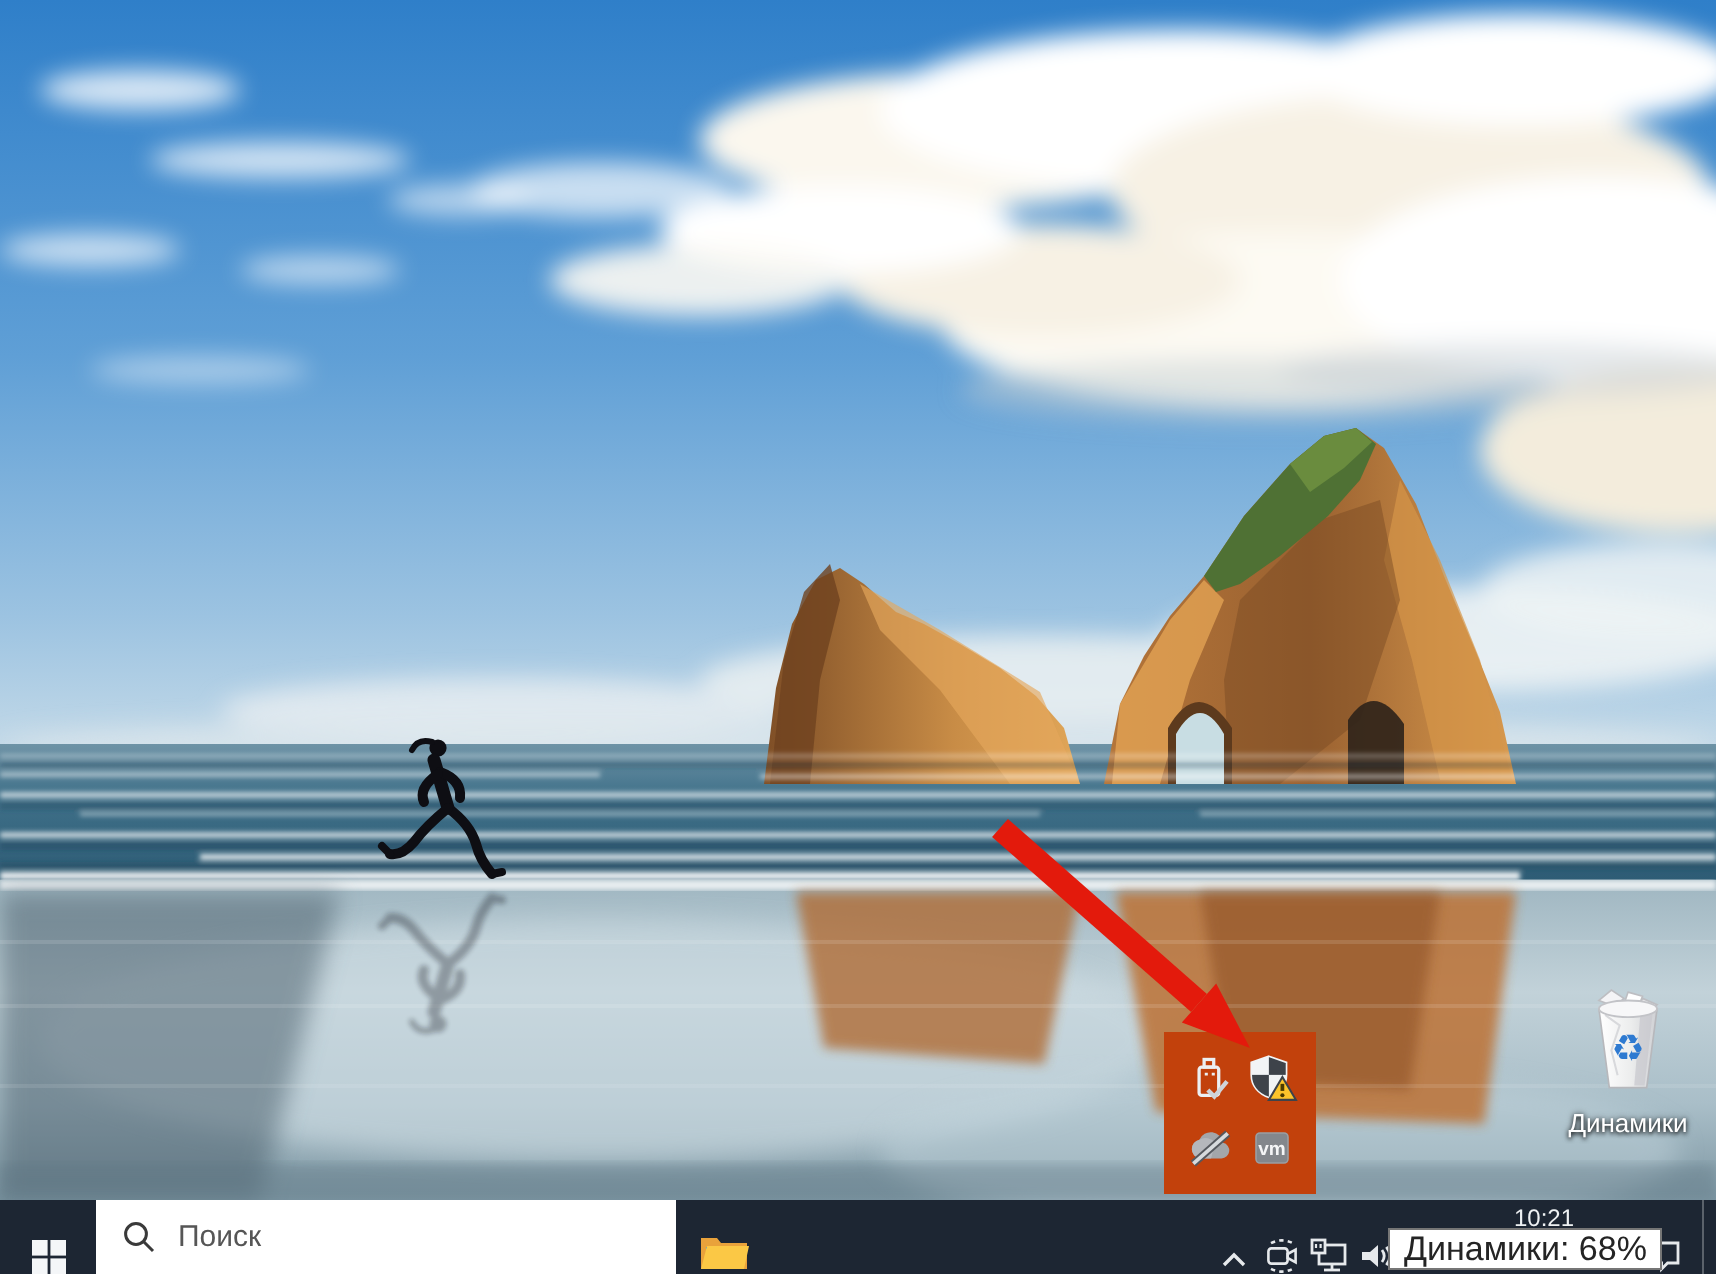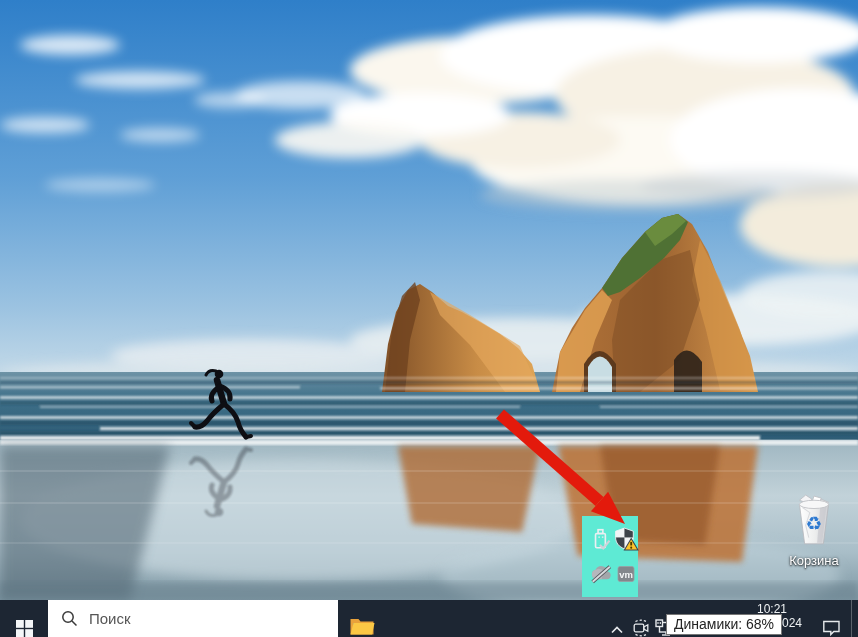--- a/index.html
+++ b/index.html
@@ -4,21 +4,21 @@
 <style>
   html,body{margin:0;padding:0;background:#000;}
   #screen{position:relative;width:858px;height:637px;overflow:hidden;
     font-family:"Liberation Sans",sans-serif;-webkit-font-smoothing:antialiased;}
   #wallpaper{position:absolute;left:0;top:0;}
   
   .desk-icon{position:absolute;left:772px;top:494px;width:84px;text-align:center;z-index:5;cursor:default;}
   .desk-icon .label{display:block;margin-top:1px;font-size:13px;color:#fff;
     text-shadow:0 1px 2px rgba(0,0,0,.85),0 0 3px rgba(0,0,0,.6);}
   
-  .tray-popup{position:absolute;left:582px;top:516px;width:56px;height:81px;background:#5eead4;
+  .tray-popup{position:absolute;left:582px;top:516px;width:76px;height:81px;background:#c2410c;
     z-index:10;display:grid;grid-template-columns:1fr 1fr;grid-template-rows:1fr 1fr;
     padding:5px 7px;box-sizing:border-box;}
   .tray-popup .cell{display:flex;align-items:center;justify-content:center;}
   
   #arrow-overlay{position:absolute;left:0;top:0;z-index:20;pointer-events:none;}
   
   .taskbar{position:absolute;left:0;bottom:0;width:858px;height:37px;background:#1d2633;z-index:30;}
   .tb-item{position:absolute;top:0;height:37px;display:flex;align-items:flex-end;justify-content:center;}
   .start-btn{left:0;width:48px;}
   .searchbox{left:48px;width:290px;background:#ffffff;display:flex;align-items:center;
@@ -31,22 +31,22 @@
   .meetnow-btn{left:629px;width:23px;}
   .network-btn{left:652px;width:24px;}
   .volume-btn{left:676px;width:24px;}
   .lang-btn{left:700px;width:32px;color:#eef1f3;font-size:11.5px;letter-spacing:.3px;}
   .clock-btn{left:740px;width:64px;flex-direction:column;justify-content:flex-start;color:#eef1f3;}
   .clock-btn .time{margin-top:3px;font-size:12px;line-height:13px;width:100%;text-align:center;}
   .clock-btn .date{position:absolute;left:42px;top:17px;font-size:12px;line-height:13px;}
   .action-btn{left:814px;width:34px;}
   .showdesk{left:851px;width:7px;border-left:1px solid rgba(255,255,255,.28);}
   
-  .tooltip{position:absolute;left:666px;top:614px;z-index:60;background:#fff;border:1px solid #767676;
-    color:#242424;font-size:14px;line-height:15px;padding:2px 7px 2px 7px;white-space:nowrap;}
+  .tooltip{position:absolute;left:694px;top:614px;z-index:60;background:#fff;border:1px solid #767676;
+    color:#242424;font-size:17px;line-height:15px;padding:2px 7px 2px 7px;white-space:nowrap;}
 </style>
 </head>
 <body>
 
 <div id="screen">
 
   <svg id="wallpaper" width="858" height="600" viewBox="0 0 858 600">
     <defs>
       <linearGradient id="sky" x1="0" y1="0" x2="0" y2="1">
         <stop offset="0" stop-color="#2f7fc9"></stop>
@@ -196,21 +196,21 @@
       </defs>
       <polygon points="10,6 16,1 22,5 18,9" fill="#f4f4f6" stroke="#bdbec2" stroke-width=".8"></polygon>
       <polygon points="24,2 31,4 29,9 22,8" fill="#ffffff" stroke="#bdbec2" stroke-width=".8"></polygon>
       <polygon points="31,5 38,8 34,11 29,9" fill="#e8e8ea" stroke="#bdbec2" stroke-width=".8"></polygon>
       <path d="M10,10 L38,10 L33,48 L15,48 Z" fill="url(#bin)" stroke="#b7b8bc" stroke-width=".8"></path>
       <path d="M30,12 L36,11 L32,47 L27,47 Z" fill="#c7c8cd" opacity=".7"></path>
       <path d="M13,13 L20,18 L16,30 L19,42" stroke="#d8d9dc" stroke-width="1" fill="none"></path>
       <ellipse cx="24" cy="10" rx="14" ry="4" fill="#f7f7f8" stroke="#c2c3c7" stroke-width=".9"></ellipse>
       <text x="24" y="35" text-anchor="middle" font-size="18" fill="#2e7ad1">♻</text>
     </svg>
-    <span class="label">Корзина</span>
+    <span class="label">Динамики</span>
   </div>
 
   <div class="tray-popup">
     <div class="cell">
       <svg width="24" height="24" viewBox="0 0 22 22" fill="none" stroke="#eceff2" stroke-width="1.5">
         <rect x="6" y="6" width="9" height="13" rx="1.2"></rect>
         <rect x="8.3" y="2.5" width="4.4" height="3.5"></rect>
         <path d="M8.6,9.2 h1.4 M11.8,9.2 h1.4" stroke-width="1.2"></path>
         <path d="M10,16.5 L13,19.5 L18.8,12.5" stroke="#cfd4da" stroke-width="2"></path>
       </svg>

